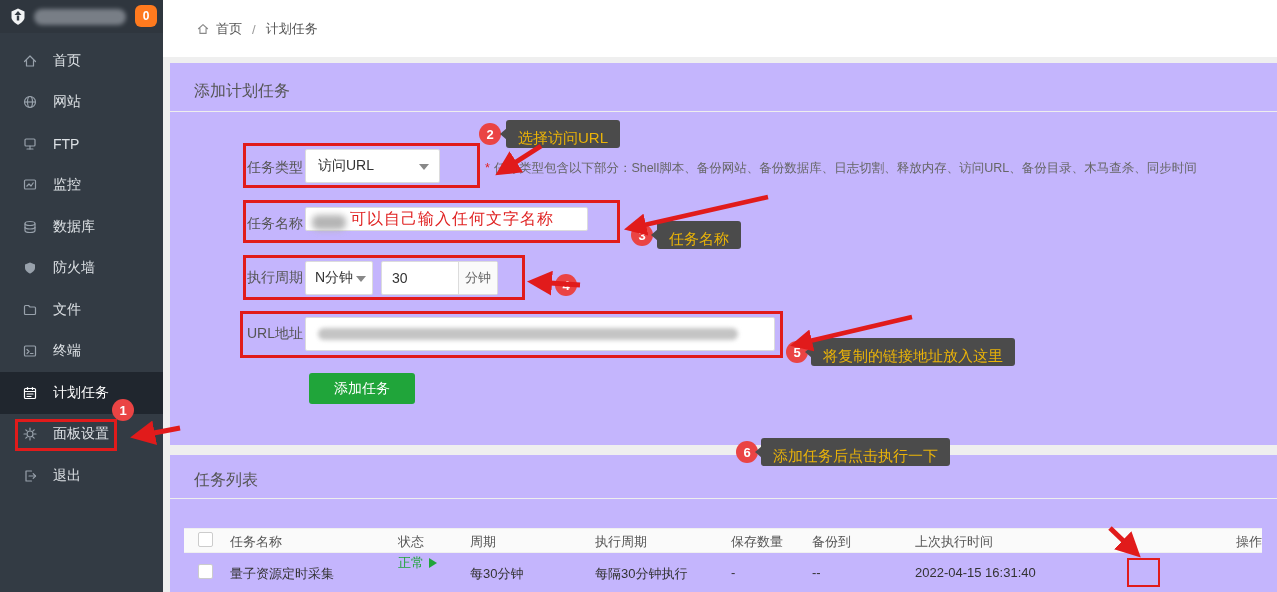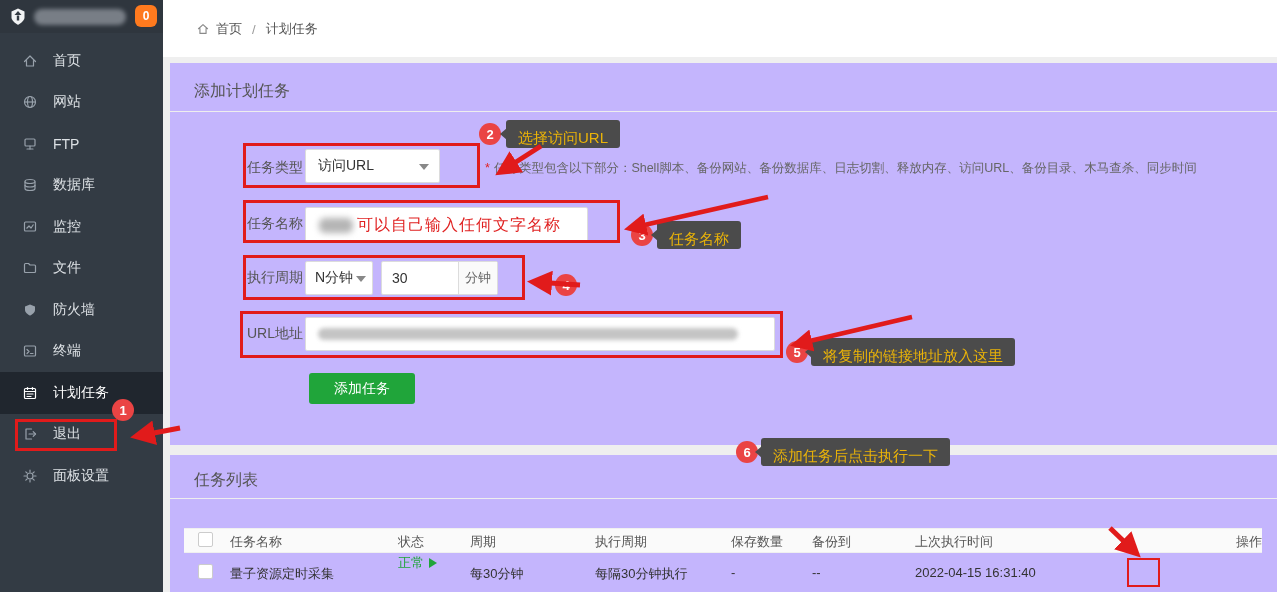--- a/index.html
+++ b/index.html
@@ -90,45 +90,45 @@
       </div>
       <div class="nav-item">
         <svg width="16" height="16" viewBox="0 0 16 16" fill="none" stroke="#98a1ab" stroke-width="1.2" stroke-linecap="round">
             <rect x="3" y="3" width="10" height="7" rx="1"></rect>
             <line x1="8" y1="10" x2="8" y2="13"></line>
             <line x1="5" y1="13" x2="11" y2="13"></line>
           </svg>
         <span class="lbl">FTP</span>
       </div>
       <div class="nav-item">
+        <svg width="16" height="16" viewBox="0 0 16 16" fill="none" stroke="#98a1ab" stroke-width="1.2" stroke-linejoin="round">
+            <rect x="2.5" y="3" width="11" height="9" rx="1"></rect>
+            <polyline points="4.5,9.5 7,7 9,9 11.5,5.5"></polyline>
+          </svg>
+        <span class="lbl">监控</span>
+      </div>
+      <div class="nav-item">
         <svg width="16" height="16" viewBox="0 0 16 16" fill="none" stroke="#98a1ab" stroke-width="1.2">
             <ellipse cx="8" cy="4.5" rx="5" ry="2"></ellipse>
             <path d="M3 4.5 V11.5 C3 12.6 5.2 13.5 8 13.5 C10.8 13.5 13 12.6 13 11.5 V4.5"></path>
             <path d="M3 8 C3 9.1 5.2 10 8 10 C10.8 10 13 9.1 13 8"></path>
           </svg>
         <span class="lbl">数据库</span>
       </div>
       <div class="nav-item">
-        <svg width="16" height="16" viewBox="0 0 16 16" fill="none" stroke="#98a1ab" stroke-width="1.2" stroke-linejoin="round">
-            <rect x="2.5" y="3" width="11" height="9" rx="1"></rect>
-            <polyline points="4.5,9.5 7,7 9,9 11.5,5.5"></polyline>
-          </svg>
-        <span class="lbl">监控</span>
+        <svg width="16" height="16" viewBox="0 0 16 16">
+            <path d="M8 2.5 L13 4.5 V8 C13 11.5 8 13.5 8 13.5 C8 13.5 3 11.5 3 8 V4.5 Z" fill="#98a1ab"></path>
+          </svg>
+        <span class="lbl">防火墙</span>
       </div>
       <div class="nav-item">
         <svg width="16" height="16" viewBox="0 0 16 16" fill="none" stroke="#98a1ab" stroke-width="1.2" stroke-linejoin="round">
             <path d="M2.5 4.5 C2.5 3.9 3 3.5 3.5 3.5 H6.5 L8 5 H12.5 C13.1 5 13.5 5.4 13.5 6 V11.5 C13.5 12.1 13.1 12.5 12.5 12.5 H3.5 C3 12.5 2.5 12.1 2.5 11.5 Z"></path>
           </svg>
         <span class="lbl">文件</span>
-      </div>
-      <div class="nav-item">
-        <svg width="16" height="16" viewBox="0 0 16 16">
-            <path d="M8 2.5 L13 4.5 V8 C13 11.5 8 13.5 8 13.5 C8 13.5 3 11.5 3 8 V4.5 Z" fill="#98a1ab"></path>
-          </svg>
-        <span class="lbl">防火墙</span>
       </div>
       <div class="nav-item">
         <svg width="16" height="16" viewBox="0 0 16 16" fill="none" stroke="#98a1ab" stroke-width="1.2" stroke-linecap="round" stroke-linejoin="round">
             <rect x="2.5" y="3" width="11" height="10" rx="1"></rect>
             <polyline points="5,6.5 7,8.5 5,10.5"></polyline>
             <line x1="8.5" y1="10.5" x2="11" y2="10.5"></line>
           </svg>
         <span class="lbl">终端</span>
       </div>
       <div class="nav-item active">
@@ -136,33 +136,33 @@
             <rect x="2.5" y="3.5" width="11" height="10" rx="1"></rect>
             <line x1="2.5" y1="6.5" x2="13.5" y2="6.5"></line>
             <line x1="5.5" y1="2.5" x2="5.5" y2="4.5"></line>
             <line x1="10.5" y1="2.5" x2="10.5" y2="4.5"></line>
             <line x1="5" y1="9" x2="11" y2="9"></line>
             <line x1="5" y1="11.5" x2="9" y2="11.5"></line>
           </svg>
         <span class="lbl">计划任务</span>
       </div>
       <div class="nav-item">
+        <svg width="16" height="16" viewBox="0 0 16 16" fill="none" stroke="#98a1ab" stroke-width="1.2" stroke-linecap="round">
+            <circle cx="8" cy="8" r="3"></circle>
+            <path d="M8 2 v2 M8 12 v2 M2 8 h2 M12 8 h2 M3.8 3.8 l1.4 1.4 M10.8 10.8 l1.4 1.4 M12.2 3.8 l-1.4 1.4 M5.2 10.8 l-1.4 1.4"></path>
+          </svg>
+        <span class="lbl">面板设置</span>
+      </div>
+      <div class="nav-item">
         <svg width="16" height="16" viewBox="0 0 16 16" fill="none" stroke="#98a1ab" stroke-width="1.2" stroke-linecap="round" stroke-linejoin="round">
             <path d="M9.5 3 H4 V13 H9.5"></path>
             <line x1="7" y1="8" x2="13.5" y2="8"></line>
             <polyline points="11.2,5.7 13.5,8 11.2,10.3"></polyline>
           </svg>
         <span class="lbl">退出</span>
-      </div>
-      <div class="nav-item">
-        <svg width="16" height="16" viewBox="0 0 16 16" fill="none" stroke="#98a1ab" stroke-width="1.2" stroke-linecap="round">
-            <circle cx="8" cy="8" r="3"></circle>
-            <path d="M8 2 v2 M8 12 v2 M2 8 h2 M12 8 h2 M3.8 3.8 l1.4 1.4 M10.8 10.8 l1.4 1.4 M12.2 3.8 l-1.4 1.4 M5.2 10.8 l-1.4 1.4"></path>
-          </svg>
-        <span class="lbl">面板设置</span>
       </div>
     </div>
   </div>
 
   <div class="crumb-bar">
     <div class="crumb">
       <svg width="14" height="14" viewBox="0 0 16 16" fill="none" stroke="#8a8a8a" stroke-width="1.3" stroke-linejoin="round">
           <path d="M2.5 8 L8 3 L13.5 8 M4.5 7 V13 H11.5 V7"></path>
         </svg>
       <span>首页</span>
@@ -179,21 +179,21 @@
   <div class="flabel" style="left:247px; top:159px;">任务类型</div>
   <div class="fld" style="left:305px; top:149px; width:135px; height:34px; padding-left:12px;">
     <span>访问URL</span>
     <span class="caret"></span>
   </div>
   <div class="hint">
     <span class="req">*</span><span>任务类型包含以下部分：Shell脚本、备份网站、备份数据库、日志切割、释放内存、访问URL、备份目录、木马查杀、同步时间</span>
   </div>
 
   <div class="flabel" style="left:247px; top:215px;">任务名称</div>
-  <div class="fld" style="left:305px; top:207px; width:283px; height:36px; padding-left:13px; gap:4px;">
+  <div class="fld" style="left:305px; top:207px; width:283px; height:24px; padding-left:6px; gap:4px;align-items:flex-end;">
     <span class="blurblob" style="width:34px; height:15px;"></span>
     <span class="redtext">可以自己输入任何文字名称</span>
   </div>
 
   <div class="flabel" style="left:247px; top:269px;">执行周期</div>
   <div class="fld" style="left:305px; top:261px; width:68px; height:34px; padding-left:9px;">
     <span>N分钟</span>
     <span class="caret" style="right:6px;"></span>
   </div>
   <div class="fld" style="left:381px; top:261px; width:117px; height:34px;">

